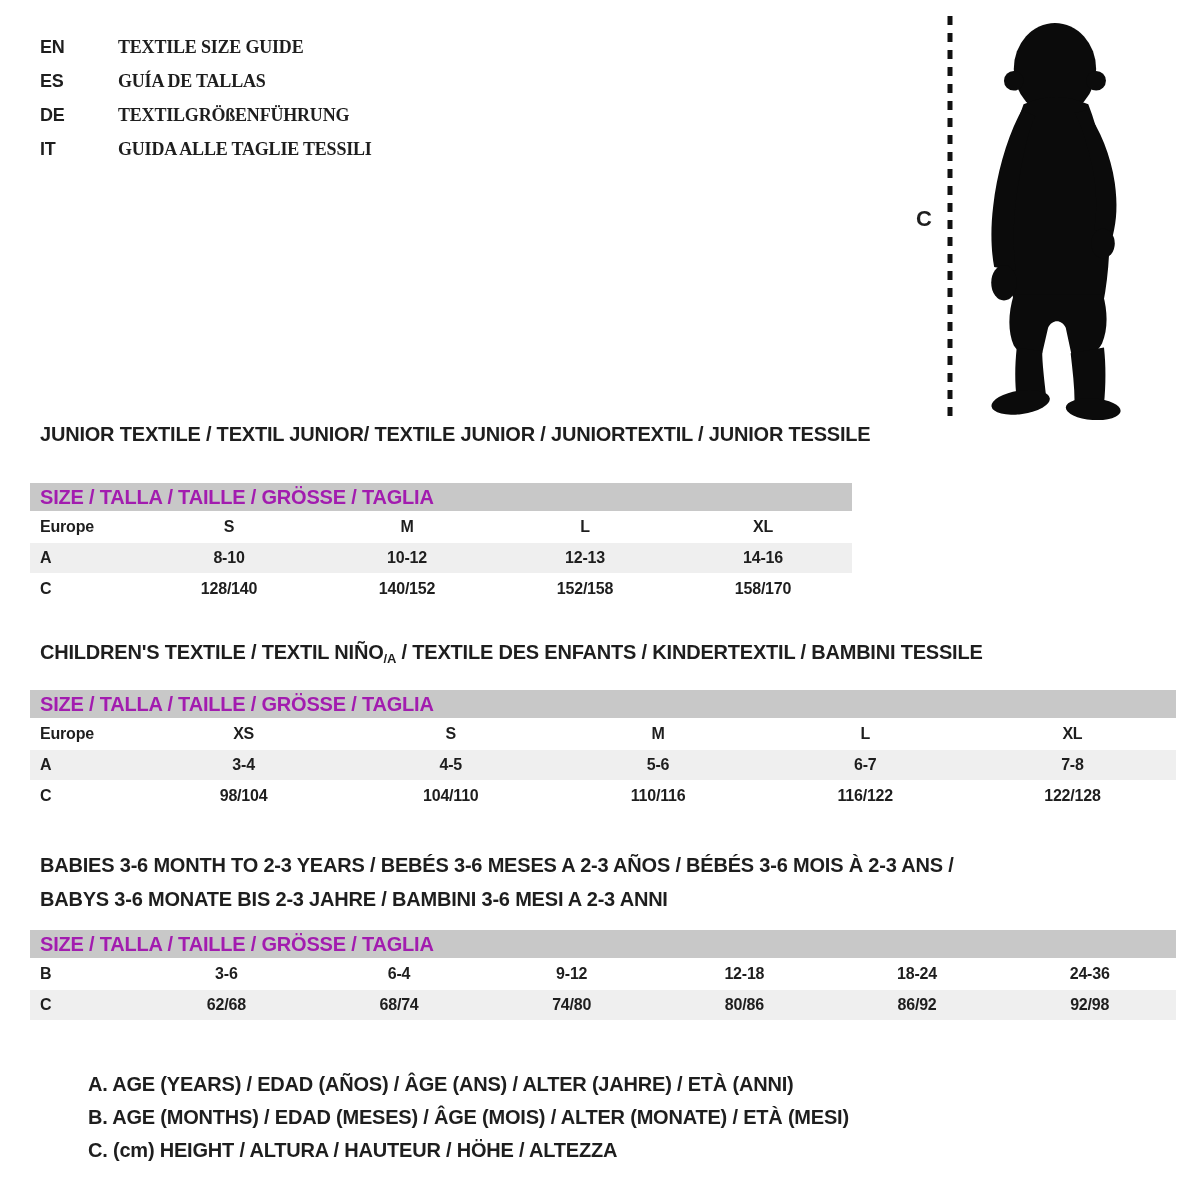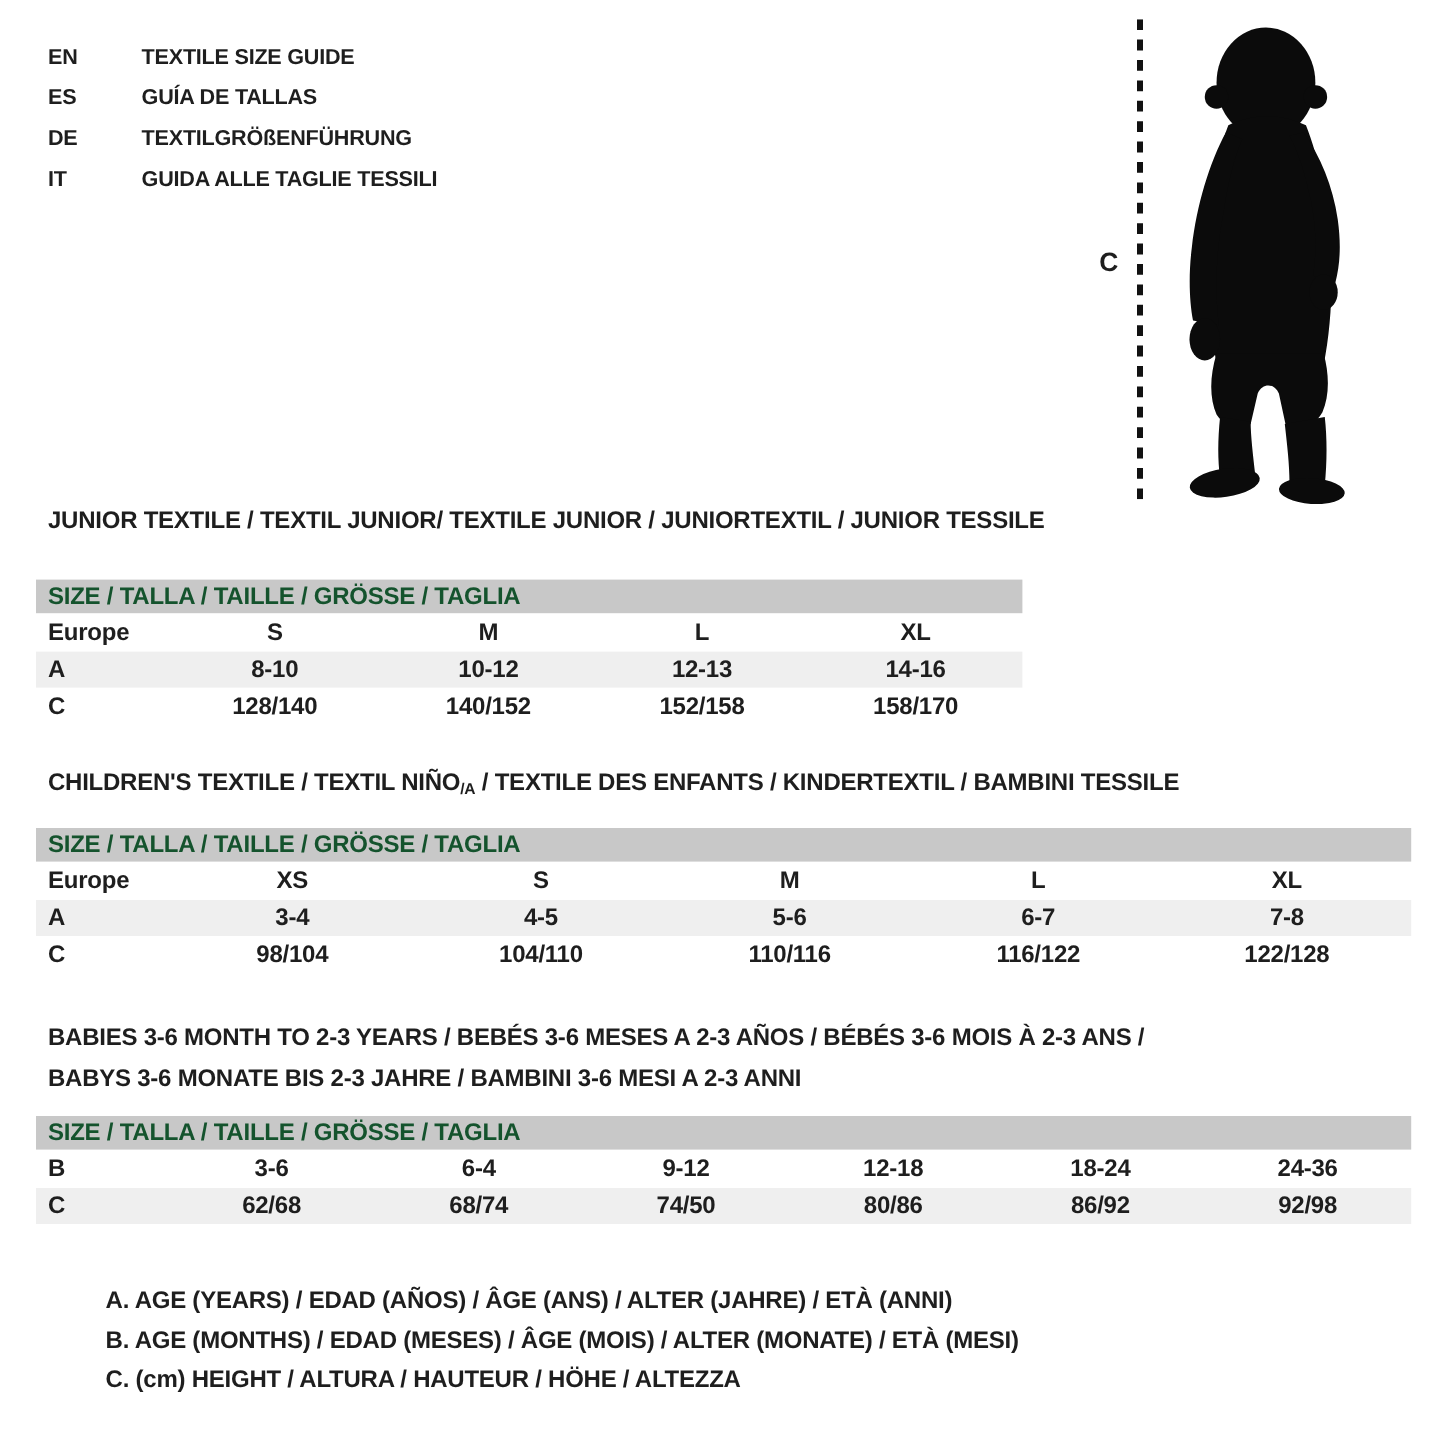--- a/index.html
+++ b/index.html
@@ -7,33 +7,33 @@
     width:1200px;height:1200px;position:relative;background:#ffffff;
     font-family:"Liberation Sans",sans-serif;font-weight:bold;color:#1e1e1e;
     letter-spacing:-0.2px;overflow:hidden;
   }
   .abs{position:absolute;}
 
   
   .lang-header{left:40px;top:30px;}
   .lang-row{display:flex;height:34px;line-height:34px;font-size:18px;}
   .lang-code{width:78px;}
-  .lang-label{white-space:nowrap;}
+  .lang-label{white-space:nowrap;font-family:Liberation Serif, serif;}
 
   
   .c-label{font-size:22px;}
 
   
   .sec-heading{left:40px;font-size:20px;white-space:nowrap;}
   .sub-a{font-size:13px;vertical-align:-4px;}
 
   
   .stable{position:absolute;}
-  .sbar{background:#c8c8c8;color:#14532d;font-size:20px;height:28px;line-height:28px;padding-left:10px;}
-  .srow{display:flex;height:30px;line-height:30px;font-size:20px;margin-top:1px;}
+  .sbar{background:#c8c8c8;color:#a21caf;font-size:20px;height:28px;line-height:28px;padding-left:10px;}
+  .srow{display:flex;height:30px;line-height:30px;font-size:16px;margin-top:1px;}
   .srow .c0{width:110px;padding-left:10px;box-sizing:border-box;text-align:left;}
   .srow .c{flex:1;text-align:center;}
   .alt{background:#efefef;}
 
   
   .legend-line{height:33px;line-height:33px;font-size:20px;white-space:nowrap;}
 </style>
 </head>
 <body>
 
@@ -152,21 +152,21 @@
     <span class="c">6-4</span>
     <span class="c">9-12</span>
     <span class="c">12-18</span>
     <span class="c">18-24</span>
     <span class="c">24-36</span>
   </div>
   <div class="srow alt">
     <span class="c0">C</span>
     <span class="c">62/68</span>
     <span class="c">68/74</span>
-    <span class="c">74/50</span>
+    <span class="c">74/80</span>
     <span class="c">80/86</span>
     <span class="c">86/92</span>
     <span class="c">92/98</span>
   </div>
 </div>
 
 <div class="abs" style="left:40px;top:1068px;margin-left:48px;">
   <div class="legend-line">A. AGE (YEARS) / EDAD (AÑOS) / ÂGE (ANS) / ALTER (JAHRE) / ETÀ (ANNI)</div>
   <div class="legend-line">B. AGE (MONTHS) / EDAD (MESES) / ÂGE (MOIS) / ALTER (MONATE) / ETÀ (MESI)</div>
   <div class="legend-line">C. (cm) HEIGHT / ALTURA / HAUTEUR / HÖHE / ALTEZZA</div>

